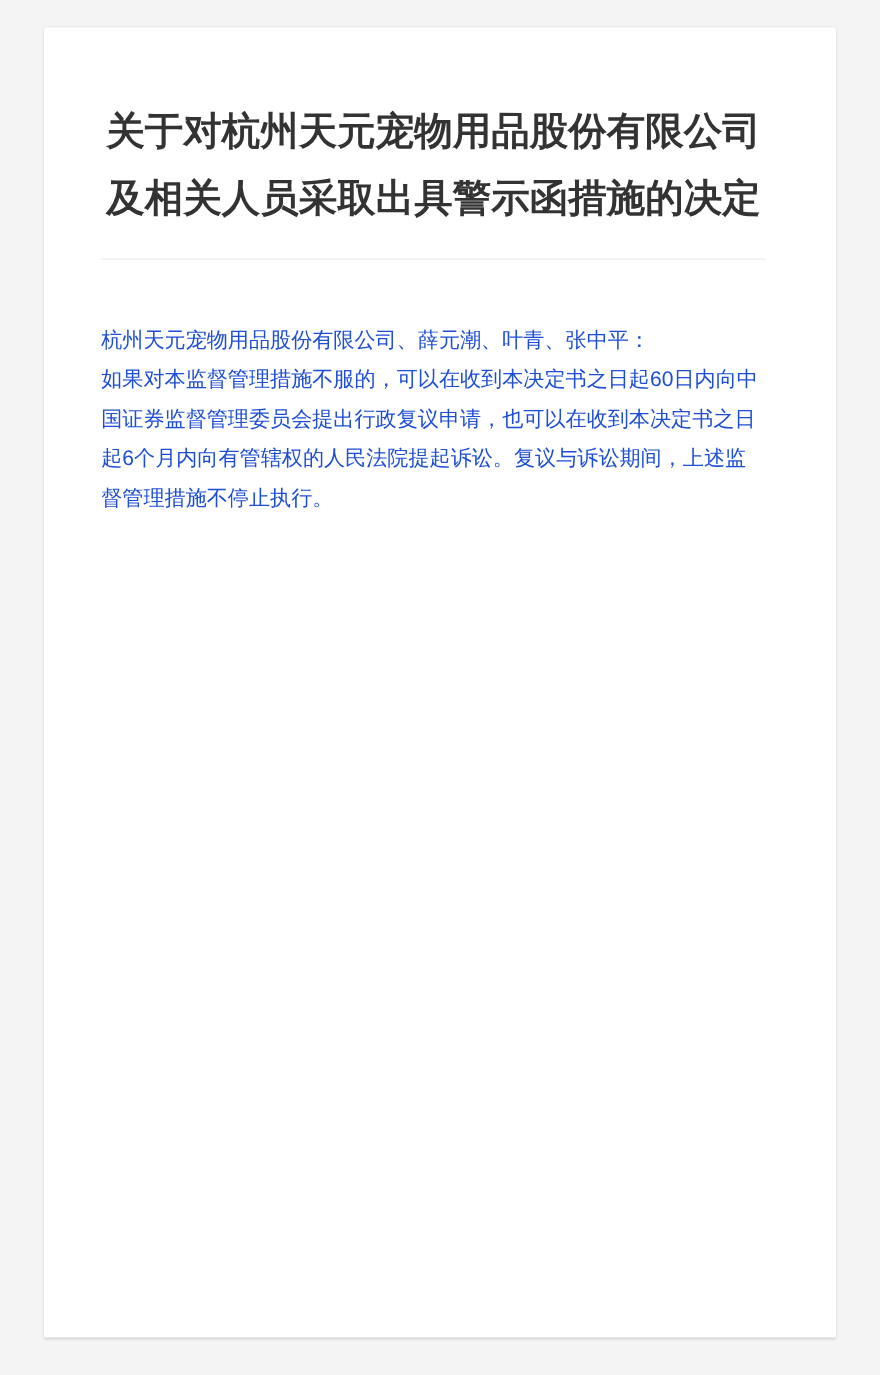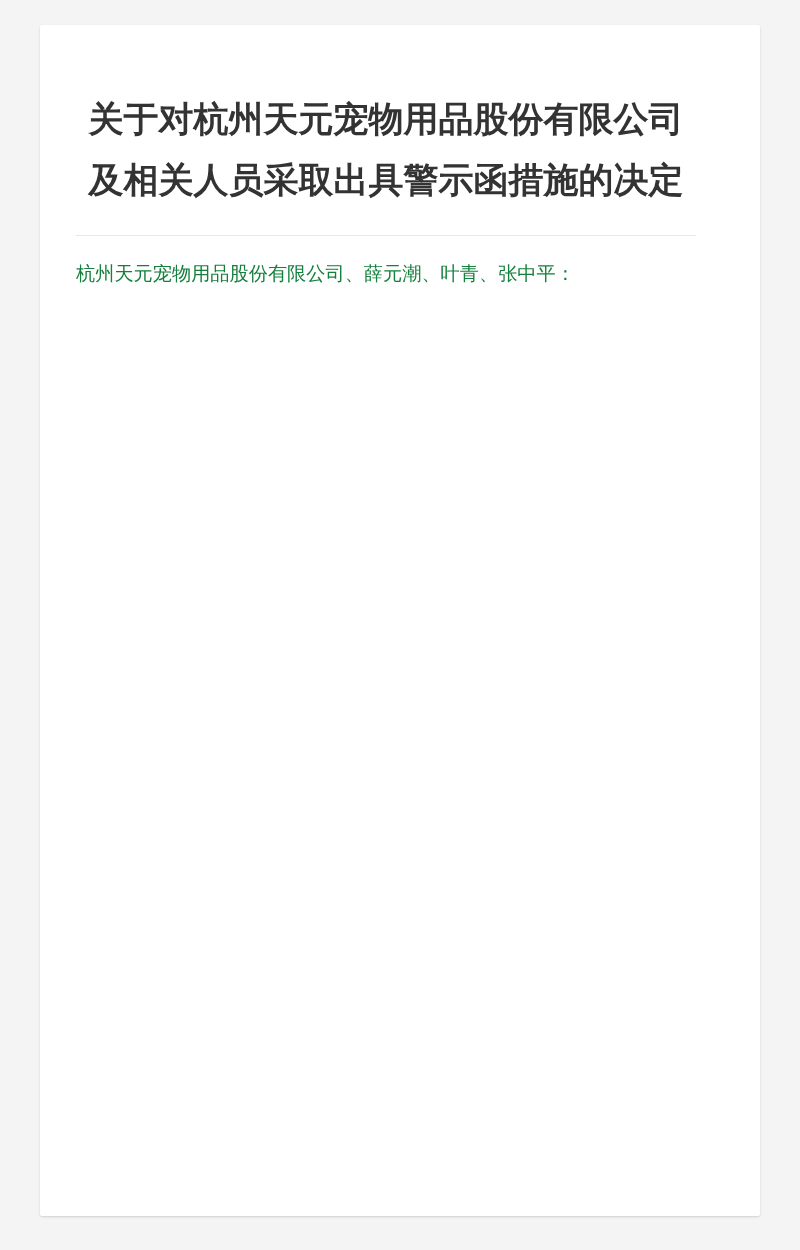--- a/index.html
+++ b/index.html
@@ -18,42 +18,41 @@
   }
   .card {
     position: absolute;
     left: 40px;
     top: 25px;
     width: 720px;
     height: 1191px;
     background: #ffffff;
     border-radius: 2px;
     box-shadow: 0 1px 3px rgba(0,0,0,0.10), 0 1px 2px rgba(0,0,0,0.06);
-    padding: 64px 64px 28px 36px;
-    font-family: Liberation Serif, serif;
+    padding: 64px 64px 28px 52px;
   }
   .doc-title {
     font-size: 35px;
     line-height: 61px;
     font-weight: 700;
     color: #333333;
     text-align: center;
     letter-spacing: 0;
   }
   .title-divider {
     border: none;
     border-top: 1px solid #e8e8e8;
     height: 0;
     margin-top: 24px;
   }
   .doc-body {
-    margin-top: 20px;
+    margin-top: 56px;
     font-size: 19.2px;
     line-height: 36px;
-    color: #15803d;
+    color: #1d4ed8;
     text-align: left;
   }
   .doc-body p {
     margin: 0;
     word-break: break-all;
   }
 </style>
 </head>
 <body>
 
@@ -62,17 +61,18 @@
     <h1 class="doc-title">关于对杭州天元宠物用品股份有限公司及相关人员采取出具警示函措施的决定</h1>
 
     <hr class="title-divider">
 
     <div class="doc-body">
       <p>杭州天元宠物用品股份有限公司、薛元潮、叶青、张中平：</p>
 
 
 
 
+      <p>如果对本监督管理措施不服的，可以在收到本决定书之日起60日内向中国证券监督管理委员会提出行政复议申请，也可以在收到本决定书之日起6个月内向有管辖权的人民法院提起诉讼。复议与诉讼期间，上述监督管理措施不停止执行。</p>
 
 
     </div>
   </div>
 </div>
 
 </body></html>

